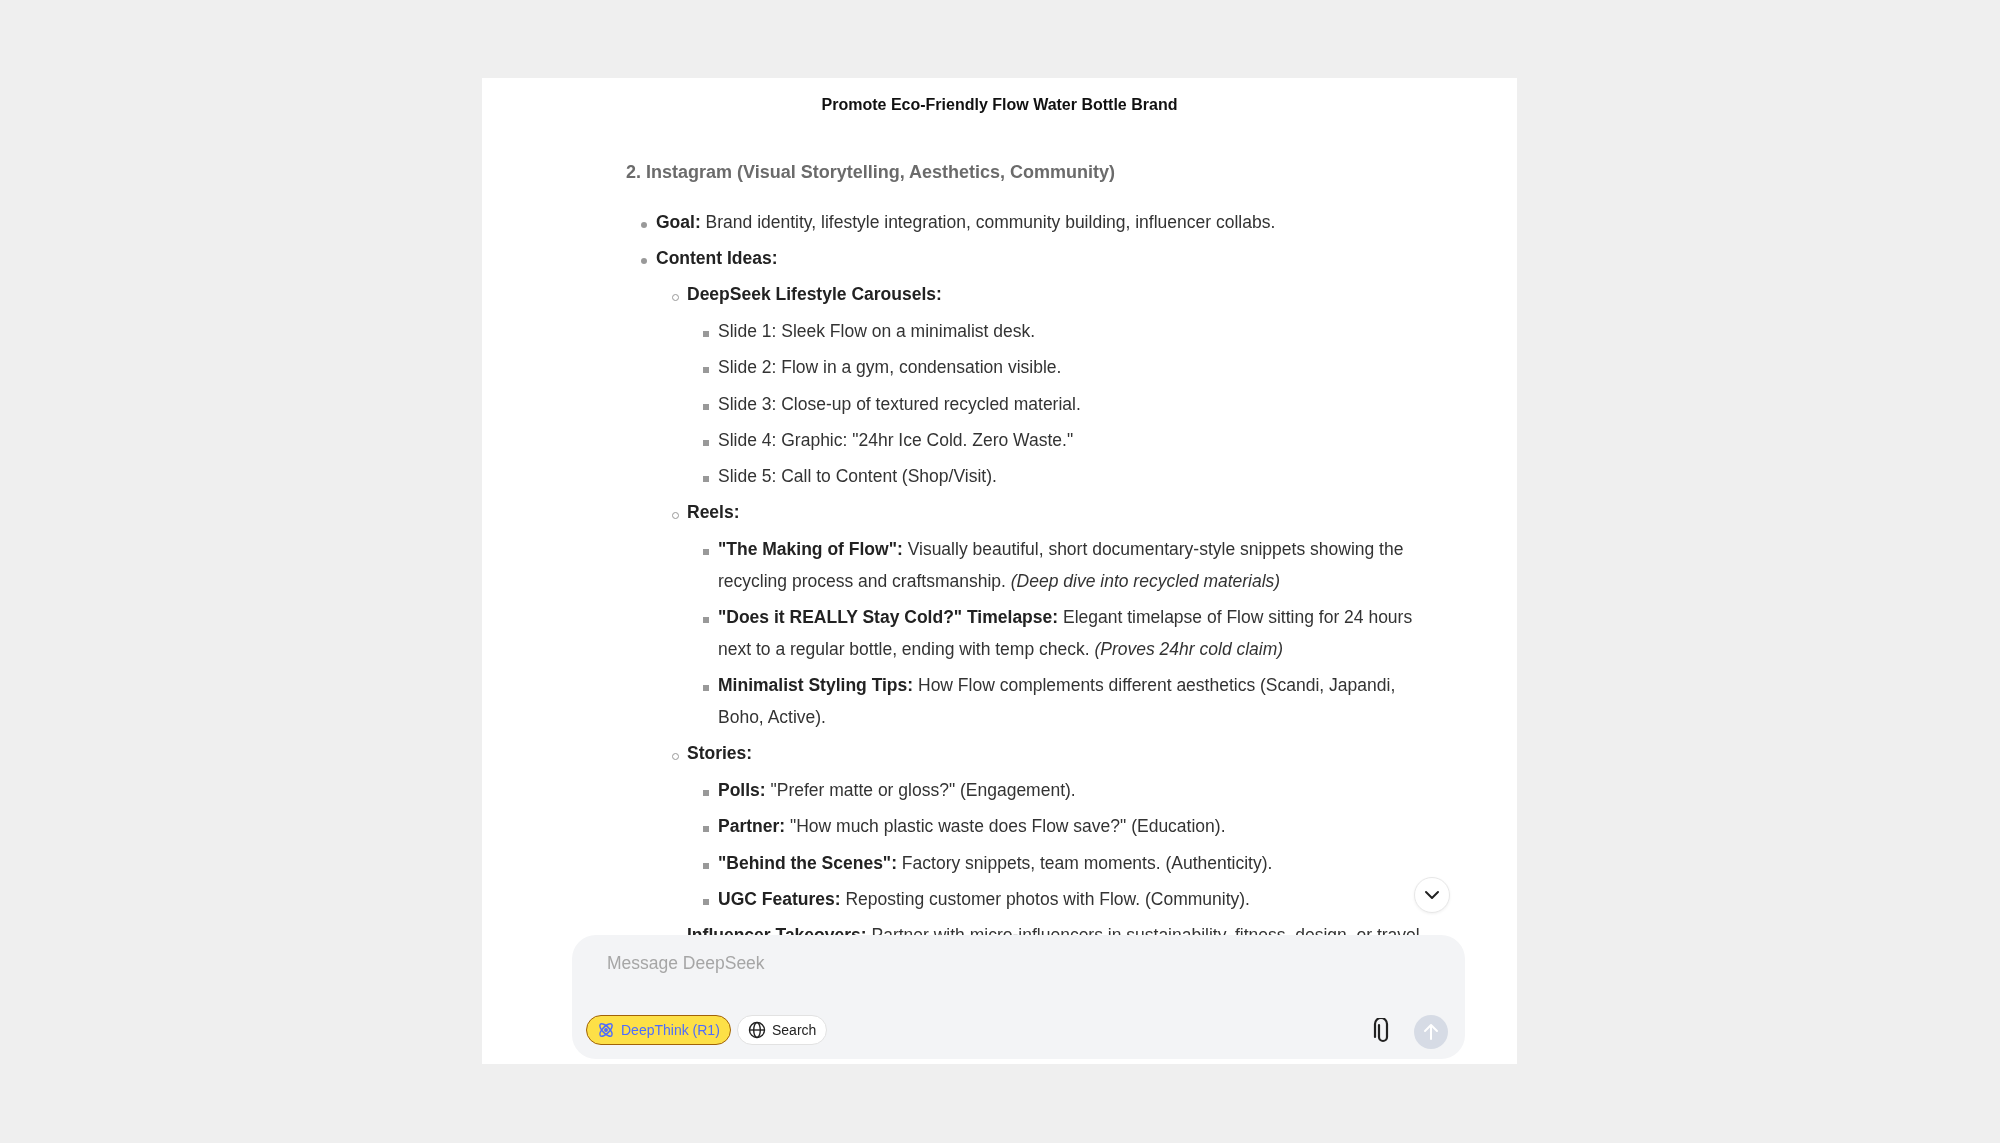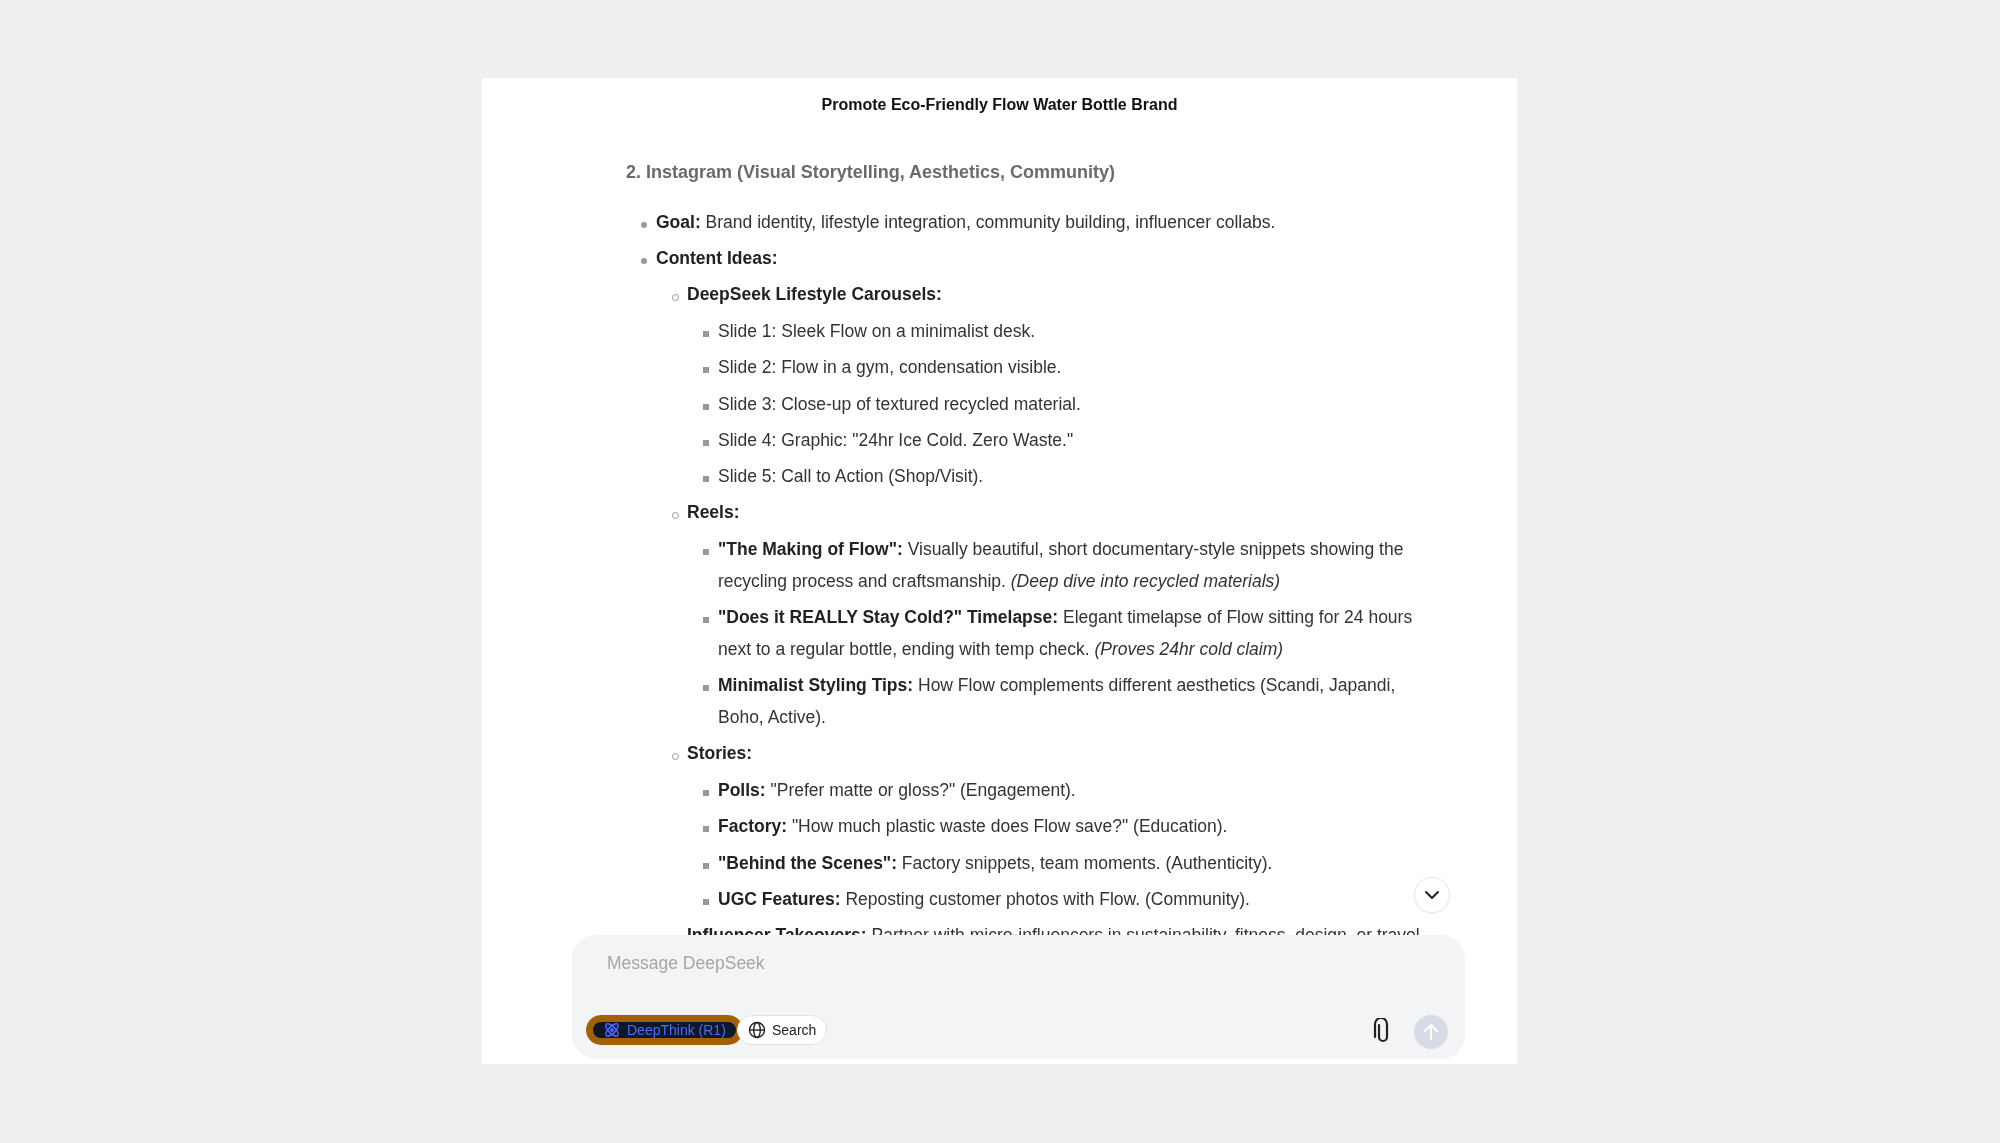--- a/index.html
+++ b/index.html
@@ -44,21 +44,21 @@
     background:#f3f4f6; border-radius:24px;
   }
   .placeholder {
     position:absolute; left:16px; top:18px; font-size:17.5px; color:#a6a6a6;margin-left:19px;
   }
   .chip {
     position:absolute; top:80px; height:30px; border-radius:16px;
     display:flex; align-items:center; gap:6px; padding:0 10px;
     font-size:14px; box-sizing:border-box;
   }
-  .chip-deep { left:14px; background:#0f172a; border:7px solid #a16207; color:#4d6bfe; }
+  .chip-deep { left:14px; background:#fde047; border:1px solid #a16207; color:#4d6bfe; }
   .chip-search { left:165px; background:#fff; border:1px solid #e2e2e2; color:#222; }
   .attach { position:absolute; left:798px; top:83px; width:26px; height:28px; }
   .send {
     position:absolute; left:842px; top:80px; width:34px; height:34px;
     border-radius:50%; background:#d6dbe5; display:flex; align-items:center; justify-content:center;
   }
 </style>
 </head>
 <body>
 
@@ -79,21 +79,21 @@
 
     <div class="bul b-sq" style="left:221px;top:191px;"></div>
     <div class="line" style="left:236px;top:175px;">Slide 1: Sleek Flow on a minimalist desk.</div>
     <div class="bul b-sq" style="left:221px;top:227px;"></div>
     <div class="line" style="left:236px;top:211px;">Slide 2: Flow in a gym, condensation visible.</div>
     <div class="bul b-sq" style="left:221px;top:264px;"></div>
     <div class="line" style="left:236px;top:248px;">Slide 3: Close-up of textured recycled material.</div>
     <div class="bul b-sq" style="left:221px;top:300px;"></div>
     <div class="line" style="left:236px;top:284px;">Slide 4: Graphic: "24hr Ice Cold. Zero Waste."</div>
     <div class="bul b-sq" style="left:221px;top:336px;"></div>
-    <div class="line" style="left:236px;top:320px;">Slide 5: Call to Action (Shop/Visit).</div>
+    <div class="line" style="left:236px;top:320px;">Slide 5: Call to Content (Shop/Visit).</div>
 
     <div class="bul b-circ" style="left:190px;top:372px;"></div>
     <div class="line" style="left:205px;top:356px;"><b>Reels:</b></div>
 
     <div class="bul b-sq" style="left:221px;top:409px;"></div>
     <div class="line" style="left:236px;top:393px;"><b>"The Making of Flow":</b><span> Visually beautiful, short documentary-style snippets showing the</span></div>
     <div class="line" style="left:236px;top:425px;"><span>recycling process and craftsmanship. </span><i>(Deep dive into recycled materials)</i></div>
 
     <div class="bul b-sq" style="left:221px;top:477px;"></div>
     <div class="line" style="left:236px;top:461px;"><b>"Does it REALLY Stay Cold?" Timelapse:</b><span> Elegant timelapse of Flow sitting for 24 hours</span></div>
@@ -102,21 +102,21 @@
     <div class="bul b-sq" style="left:221px;top:545px;"></div>
     <div class="line" style="left:236px;top:529px;"><b>Minimalist Styling Tips:</b><span> How Flow complements different aesthetics (Scandi, Japandi,</span></div>
     <div class="line" style="left:236px;top:561px;"><span>Boho, Active).</span></div>
 
     <div class="bul b-circ" style="left:190px;top:613px;"></div>
     <div class="line" style="left:205px;top:597px;"><b>Stories:</b></div>
 
     <div class="bul b-sq" style="left:221px;top:650px;"></div>
     <div class="line" style="left:236px;top:634px;"><b>Polls:</b><span> "Prefer matte or gloss?" (Engagement).</span></div>
     <div class="bul b-sq" style="left:221px;top:686px;"></div>
-    <div class="line" style="left:236px;top:670px;"><b>Factory:</b><span> "How much plastic waste does Flow save?" (Education).</span></div>
+    <div class="line" style="left:236px;top:670px;"><b>Partner:</b><span> "How much plastic waste does Flow save?" (Education).</span></div>
     <div class="bul b-sq" style="left:221px;top:723px;"></div>
     <div class="line" style="left:236px;top:707px;"><b>"Behind the Scenes":</b><span> Factory snippets, team moments. (Authenticity).</span></div>
     <div class="bul b-sq" style="left:221px;top:759px;"></div>
     <div class="line" style="left:236px;top:743px;"><b>UGC Features:</b><span> Reposting customer photos with Flow. (Community).</span></div>
 
     <div class="bul b-circ" style="left:190px;top:795px;"></div>
     <div class="line" style="left:205px;top:779px;"><b>Influencer Takeovers:</b><span> Partner with micro-influencers in sustainability, fitness, design, or travel</span></div>
   </div>
 </div>
 

